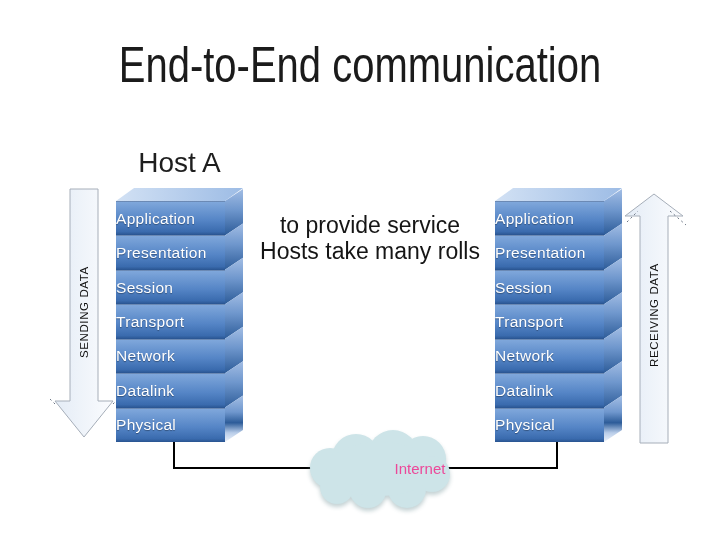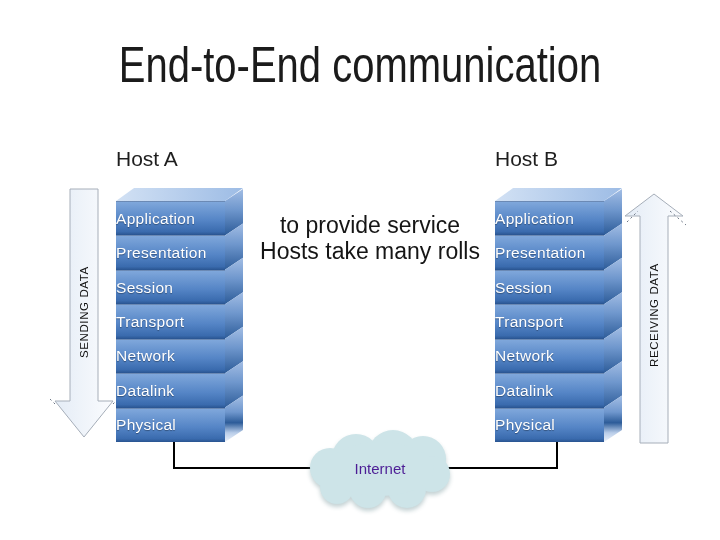--- a/index.html
+++ b/index.html
@@ -8,22 +8,22 @@
     font-family:"Liberation Sans", sans-serif;
   }
   
   #title{
     position:absolute;left:0;right:0;top:36px;margin:0;text-align:center;
     font-size:50px;font-weight:400;color:#1b1b1b;letter-spacing:0;
     transform:scaleX(.8);white-space:nowrap;
   }
   
   .host-label{
-    position:absolute;top:147px;width:127px;text-align:left;
-    font-size:21px;color:#1e1e1e;
+    position:absolute;top:147px;width:127px;text-align:center;
+    font-size:28px;color:#1e1e1e;
   }
   #host-a-label{left:116px;}
   #host-b-label{left:495px;}
   
   .stack{position:absolute;top:188px;width:127px;height:256px;}
   #stack-a{left:116px;}
   #stack-b{left:495px;}
   .stack-top{
     position:absolute;left:0;top:0;width:127px;height:13px;
     clip-path:polygon(14.2% 0,100% 0,85.8% 100%,0 100%);
@@ -80,32 +80,31 @@
   .b2{left:22px;top:4px;width:48px;height:48px;}
   .b3{left:58px;top:0px;width:50px;height:50px;}
   .b4{left:90px;top:6px;width:46px;height:46px;}
   .b5{left:104px;top:26px;width:36px;height:36px;}
   .b6{left:78px;top:40px;width:38px;height:38px;}
   .b7{left:40px;top:44px;width:36px;height:34px;}
   .b8{left:10px;top:40px;width:34px;height:34px;}
   .bcore{left:16px;top:12px;width:108px;height:54px;border-radius:50%;}
   #cloud-label{
     position:absolute;left:310px;top:460px;width:140px;z-index:3;
-    text-align:center;font-size:15px;color:#4c1d95;
+    text-align:center;font-size:15px;color:#ec4899;padding-left:40px;
   }
 </style>
 </head>
 <body>
 
 <div id="slide">
 
   <h1 id="title">End-to-End communication</h1>
 
   <div class="host-label" id="host-a-label">Host A</div>
-  <div class="host-label" id="host-b-label">Host B</div>
 
   <svg id="arrow-left" class="varrow" width="80" height="256" viewBox="0 0 80 256">
     <defs>
       <linearGradient id="gl" x1="0" y1="0" x2="1" y2="0">
         <stop offset="0" stop-color="#e4ecf6"></stop>
         <stop offset="1" stop-color="#fbfcfe"></stop>
       </linearGradient>
     </defs>
     <polygon points="23,3 51,3 51,215 66,215 37,251 8,215 23,215" fill="url(#gl)" stroke="#a6aeb9" stroke-width="1"></polygon>
     <path d="M66,218 L79,205" stroke="#6c7685" stroke-width="1" stroke-dasharray="2,3" fill="none"></path>

